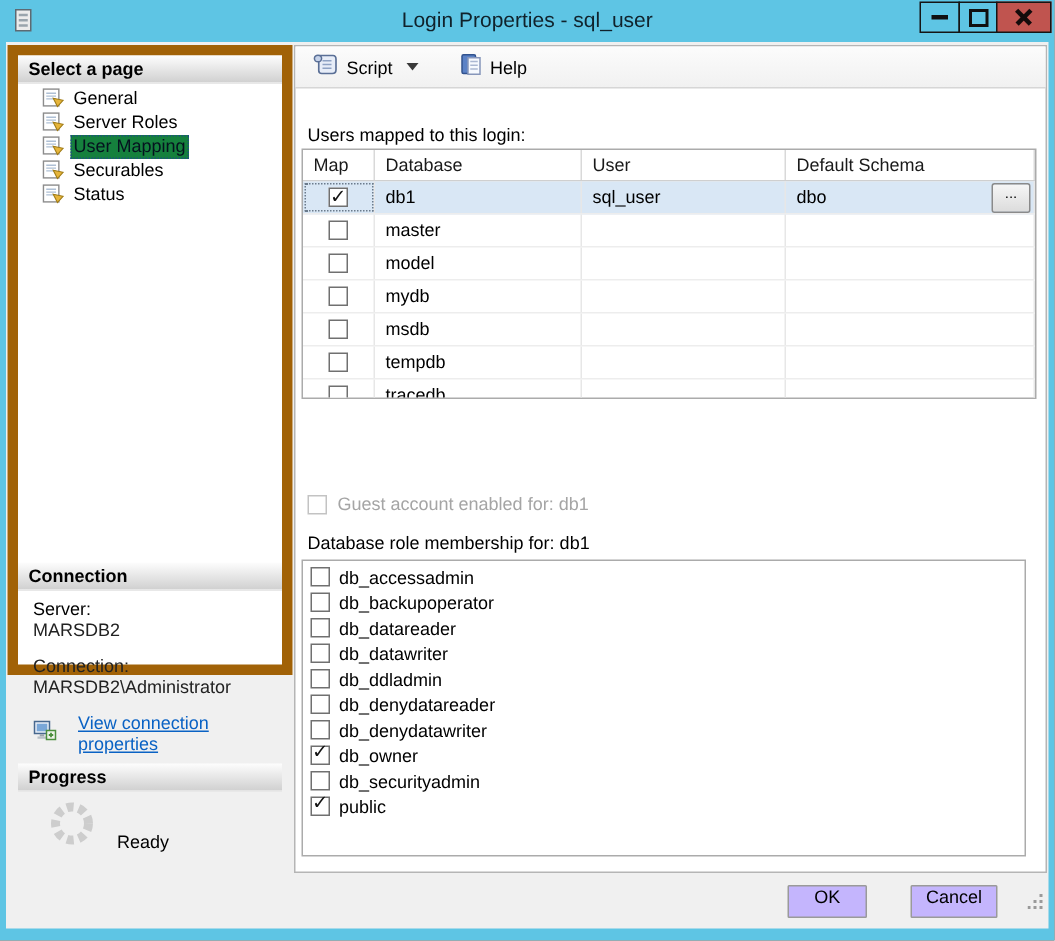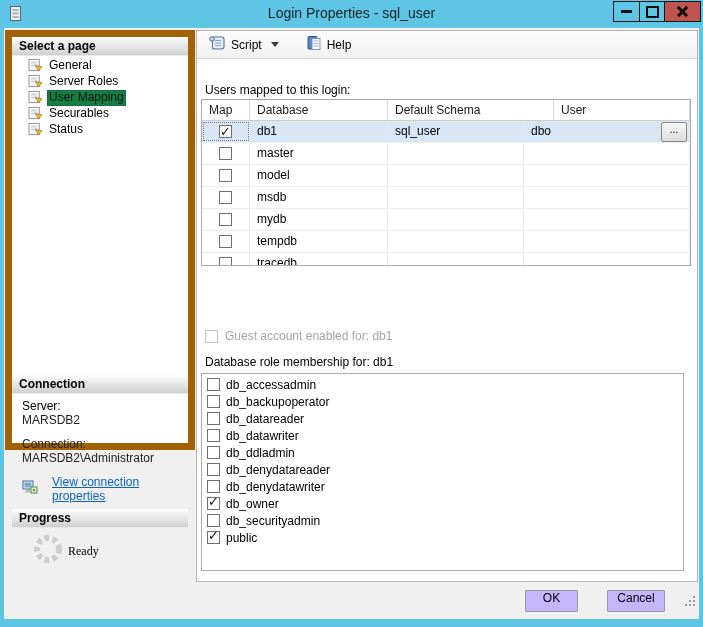--- a/index.html
+++ b/index.html
@@ -49,21 +49,21 @@
   .page-item { display:flex; height:16px; padding-left:16px; gap:4px; cursor:default; }
   .page-label { padding:0 2px; line-height:14px; }
   .page-item.selected .page-label { background:#15803d; outline:1px dotted #1d4f80; outline-offset:-1px; color:#05121f; }
   .conn-header { position:absolute; left:0; top:338px; width:100%; box-sizing:border-box; }
   .conn-block { position:absolute; left:10px; top:362px; line-height:14px; }
   .conn-label { margin-top:10px; color:#222; }
   .conn-value { color:#222; }
   .link-row { position:absolute; left:10px; top:438px; display:flex; align-items:center; gap:14px; cursor:pointer; }
   .link-text { color:#0a62c4; text-decoration:underline; }
   .prog-header { position:absolute; left:0; top:472px; width:100%; box-sizing:border-box; }
-  .ready-row { position:absolute; left:20px; top:496px; display:flex; align-items:center; gap:4px;font-family:Liberation Serif, serif; }
+  .ready-row { position:absolute; left:20px; top:496px; display:flex; align-items:flex-end; gap:14px; }
 
   
   .main-panel {
     position:absolute; left:192px; top:2px; width:502px; height:552px;
     background:#fff; border:1px solid #b5b5b5; box-sizing:border-box;
   }
   .toolbar {
     height:27px; border-bottom:1px solid #d6d6d6;
     background:linear-gradient(#fcfcfc,#f1f1f1);
     display:flex; align-items:center; padding-left:7px; gap:15px;
@@ -267,22 +267,22 @@
           <span>Help</span>
         </div>
       </div>
 
       <div class="users-mapped-label">Users mapped to this login:</div>
 
       <div class="map-table">
         <div class="thead">
           <div class="th c-map">Map</div>
           <div class="th c-db">Database</div>
+          <div class="th c-user">User</div>
           <div class="th c-schema">Default Schema</div>
-          <div class="th c-user">User</div>
         </div>
 
         <div class="trow selected">
           <div class="td td-map">
               <span class="checkbox checked"></span>
             </div>
           <div class="td c-db">db1</div>
           <div class="td c-user">sql_user</div>
           <div class="td c-schema td-schema"><span>dbo</span><span class="browse-btn">...</span></div>
         </div>
@@ -299,29 +299,29 @@
               <span class="checkbox"></span>
             </div>
           <div class="td c-db">model</div>
           <div class="td c-user"></div>
           <div class="td c-schema td-schema"><span></span></div>
         </div>
         <div class="trow">
           <div class="td td-map">
               <span class="checkbox"></span>
             </div>
+          <div class="td c-db">mydb</div>
+          <div class="td c-user"></div>
+          <div class="td c-schema td-schema"><span></span></div>
+        </div>
+        <div class="trow">
+          <div class="td td-map">
+              <span class="checkbox"></span>
+            </div>
           <div class="td c-db">msdb</div>
-          <div class="td c-user"></div>
-          <div class="td c-schema td-schema"><span></span></div>
-        </div>
-        <div class="trow">
-          <div class="td td-map">
-              <span class="checkbox"></span>
-            </div>
-          <div class="td c-db">mydb</div>
           <div class="td c-user"></div>
           <div class="td c-schema td-schema"><span></span></div>
         </div>
         <div class="trow">
           <div class="td td-map">
               <span class="checkbox"></span>
             </div>
           <div class="td c-db">tempdb</div>
           <div class="td c-user"></div>
           <div class="td c-schema td-schema"><span></span></div>

